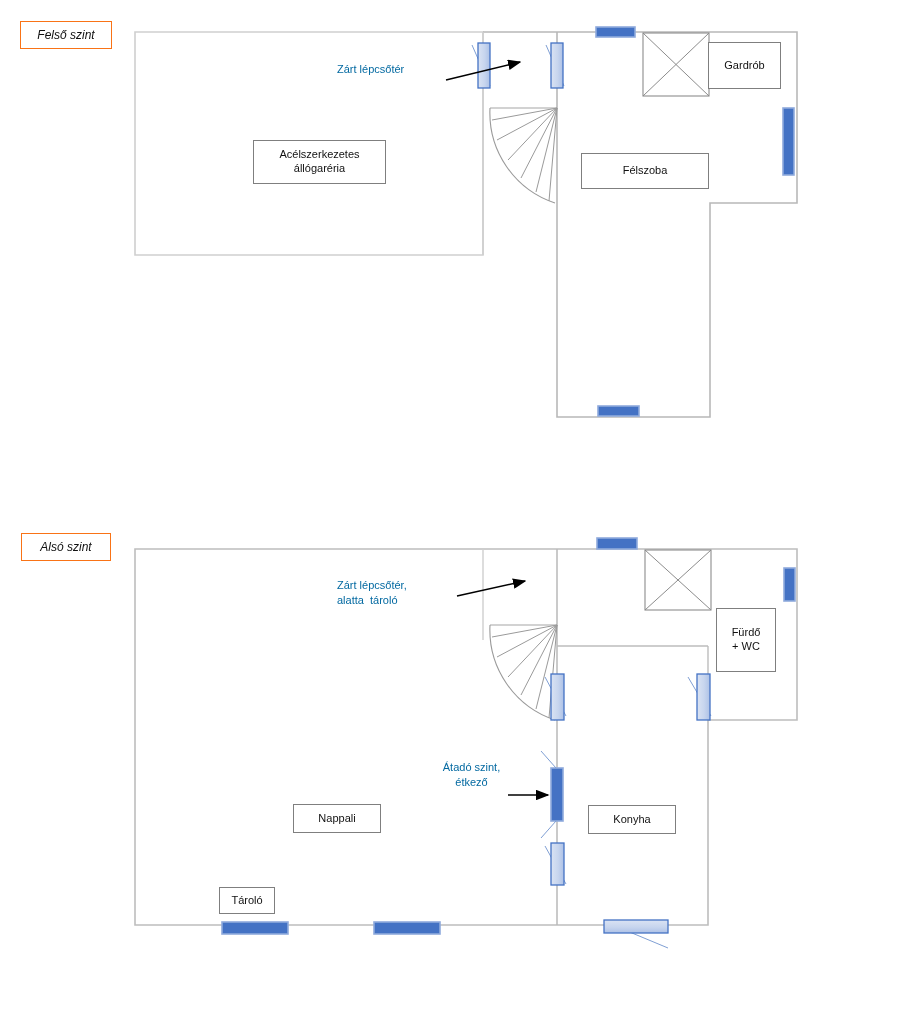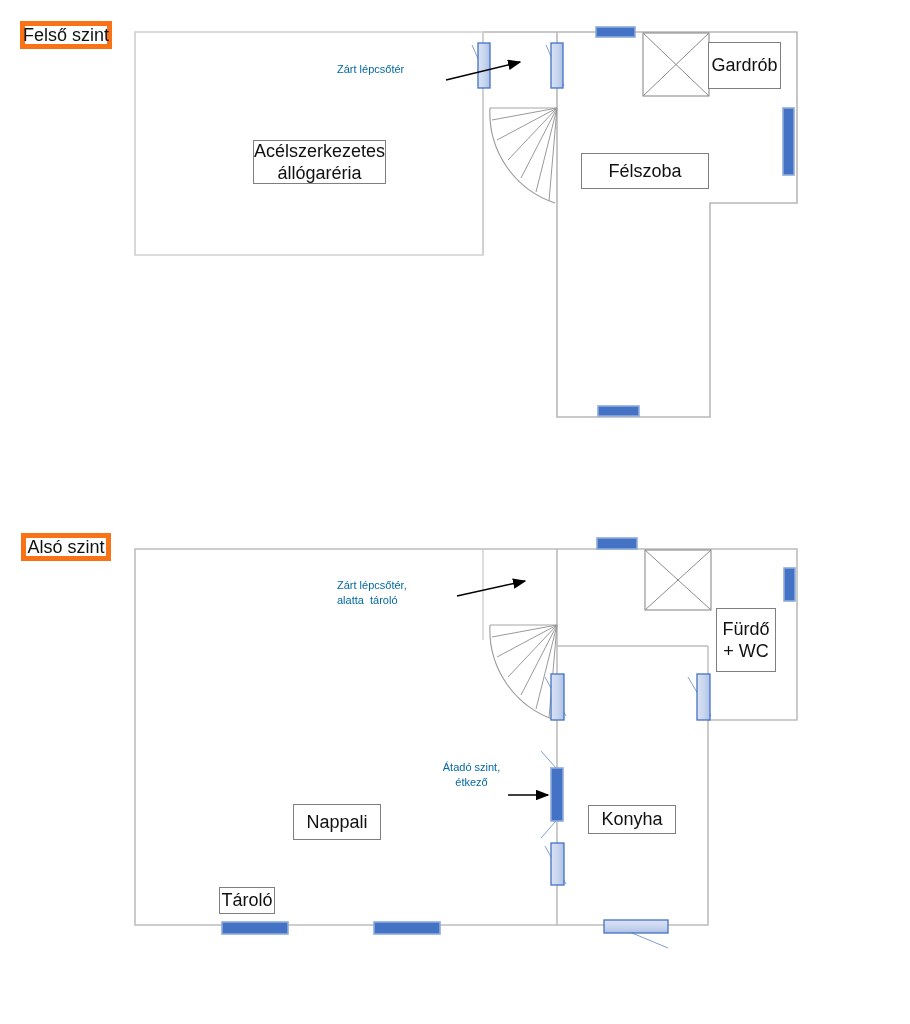--- a/index.html
+++ b/index.html
@@ -13,29 +13,30 @@
   svg.floorplan{position:absolute;left:0;top:0;width:910px;height:1024px;display:block;}
 
   
   .label-box{
     position:absolute;
     background:#ffffff;
     border:1px solid #7f7f7f;
     box-sizing:border-box;
     display:flex;align-items:center;justify-content:center;
     text-align:center;
-    font-size:18px;
+    font-size:11px;
     line-height:1.25;
     color:#111111;
     white-space:pre;
     z-index:6;
   }
   .floor-tag{
-    font-size:18px;
-    border:5px solid #f97316;
+    font-size:12px;
+    border:1px solid #f97316;
+    font-style:italic;
   }
   .annot{
     position:absolute;
     z-index:6;
     font-size:11px;
     line-height:1.32;
     color:#0369a1;
     white-space:pre;
     text-align:left;
     background:transparent;
@@ -174,19 +175,19 @@
   <div class="label-box" style="left:581px;top:153px;width:128px;height:36px;">Félszoba</div>
   <div class="label-box" style="left:708px;top:42px;width:73px;height:47px;">Gardrób</div>
 
   <div class="label-box floor-tag" style="left:21px;top:533px;width:90px;height:28px;">Alsó szint</div>
 
   <div class="annot" style="left:337px;top:578px;">Zárt lépcsőtér,
 alatta  tároló</div>
   <div class="annot center" style="left:419px;top:760px;width:105px;">Átadó szint,
 étkező</div>
 
-  <div class="label-box" style="left:293px;top:804px;width:88px;height:36px;">Nappali</div>
+  <div class="label-box" style="left:293px;top:804px;width:88px;height:29px;">Nappali</div>
   <div class="label-box" style="left:588px;top:805px;width:88px;height:29px;">Konyha</div>
   <div class="label-box" style="left:716px;top:608px;width:60px;height:64px;">Fürdő
 + WC</div>
   <div class="label-box" style="left:219px;top:887px;width:56px;height:27px;">Tároló</div>
 
 </div>
 
 </body></html>

